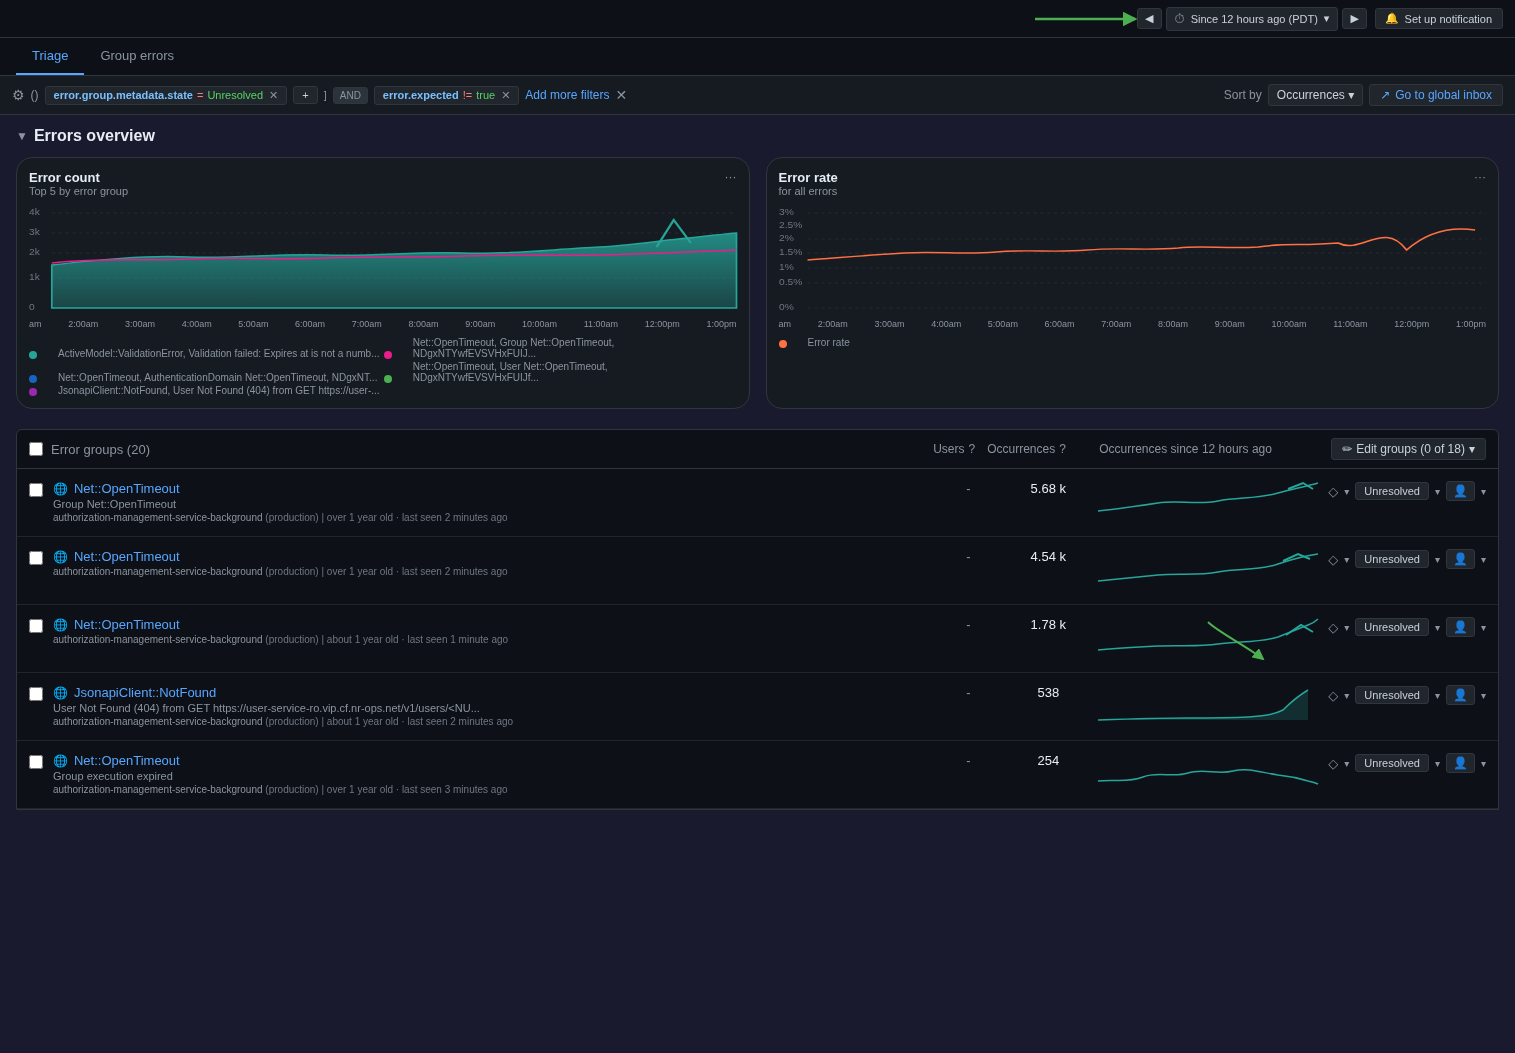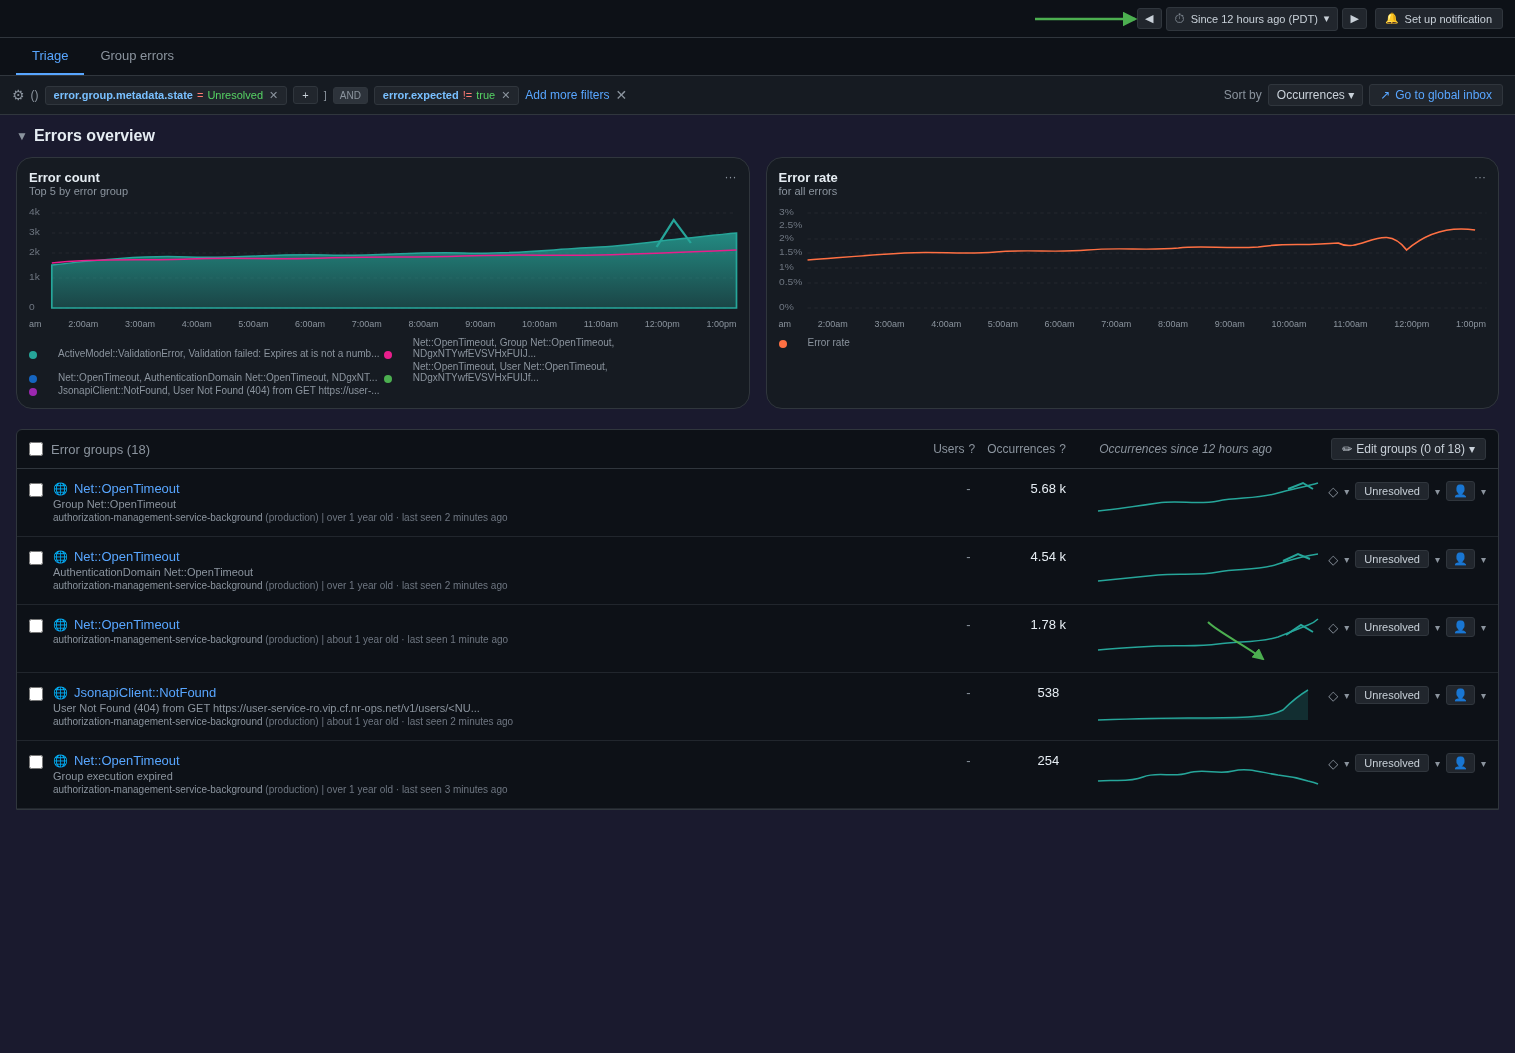--- a/index.html
+++ b/index.html
@@ -534,29 +534,29 @@
           <div class="legend-dot" style="background:#ff7043;"></div>
           <span>Error rate</span>
         </div>
       </div>
     </div>
   </div>
 
   <div style="background:#0d1117;border:1px solid #30363d;border-radius:6px 6px 0 0;">
     <div class="groups-header">
       <input type="checkbox" style="width: 14px; height: 14px;">
-      <span class="groups-count">Error groups (18)</span>
+      <span class="groups-count">Error groups (20)</span>
       <div style="display:flex;gap:12px;margin-left:auto;align-items:center;">
         <span style="color:#8b949e;font-size:12px;display:flex;align-items:center;gap:4px;">
           Users <span>?</span>
         </span>
         <span style="color:#8b949e;font-size:12px;min-width:100px;text-align:center;display:flex;align-items:center;gap:4px;">
           Occurrences <span>?</span>
         </span>
-        <span style="color:#8b949e;font-size:12px;min-width:220px;font-style:italic;">Occurrences since 12 hours ago</span>
+        <span style="color:#8b949e;font-size:12px;min-width:220px;">Occurrences since 12 hours ago</span>
         <div class="edit-groups-btn">
           <span>✏</span>
           <span>Edit groups (0 of 18)</span>
           <span>▾</span>
         </div>
       </div>
     </div>
 
     <div class="error-row" style="display:flex;align-items:flex-start;gap:10px;padding:12px 12px;border-bottom:1px solid #21262d;">
       <input type="checkbox" style="width: 14px; height: 14px; margin-top: 2px; flex-shrink: 0;">
@@ -590,21 +590,20 @@
       </div>
     </div>
 
     <div class="error-row" style="display:flex;align-items:flex-start;gap:10px;padding:12px 12px;border-bottom:1px solid #21262d;">
       <input type="checkbox" style="width: 14px; height: 14px; margin-top: 2px; flex-shrink: 0;">
       <div class="error-info" style="flex:1;min-width:0;">
         <div class="error-title">
           <span class="globe-icon">🌐</span>
           <a class="error-link">Net::OpenTimeout</a>
         </div>
-        <div class="error-subtitle">AuthenticationDomain Net::OpenTimeout</div>
         <div class="error-meta">
           <span style="color:#8b949e;">authorization-management-service-background</span>
           <span style="color:#6e7681;"> (production)</span>
           <span style="color:#6e7681;"> | over 1 year old · last seen 2 minutes ago</span>
         </div>
       </div>
       <div class="users-val" style="min-width:60px;text-align:center;">-</div>
       <div class="occurrences-val" style="min-width:80px;text-align:center;">4.54 k</div>
       <div style="min-width:220px;">
         <svg width="220" height="40" viewBox="0 0 220 40">

